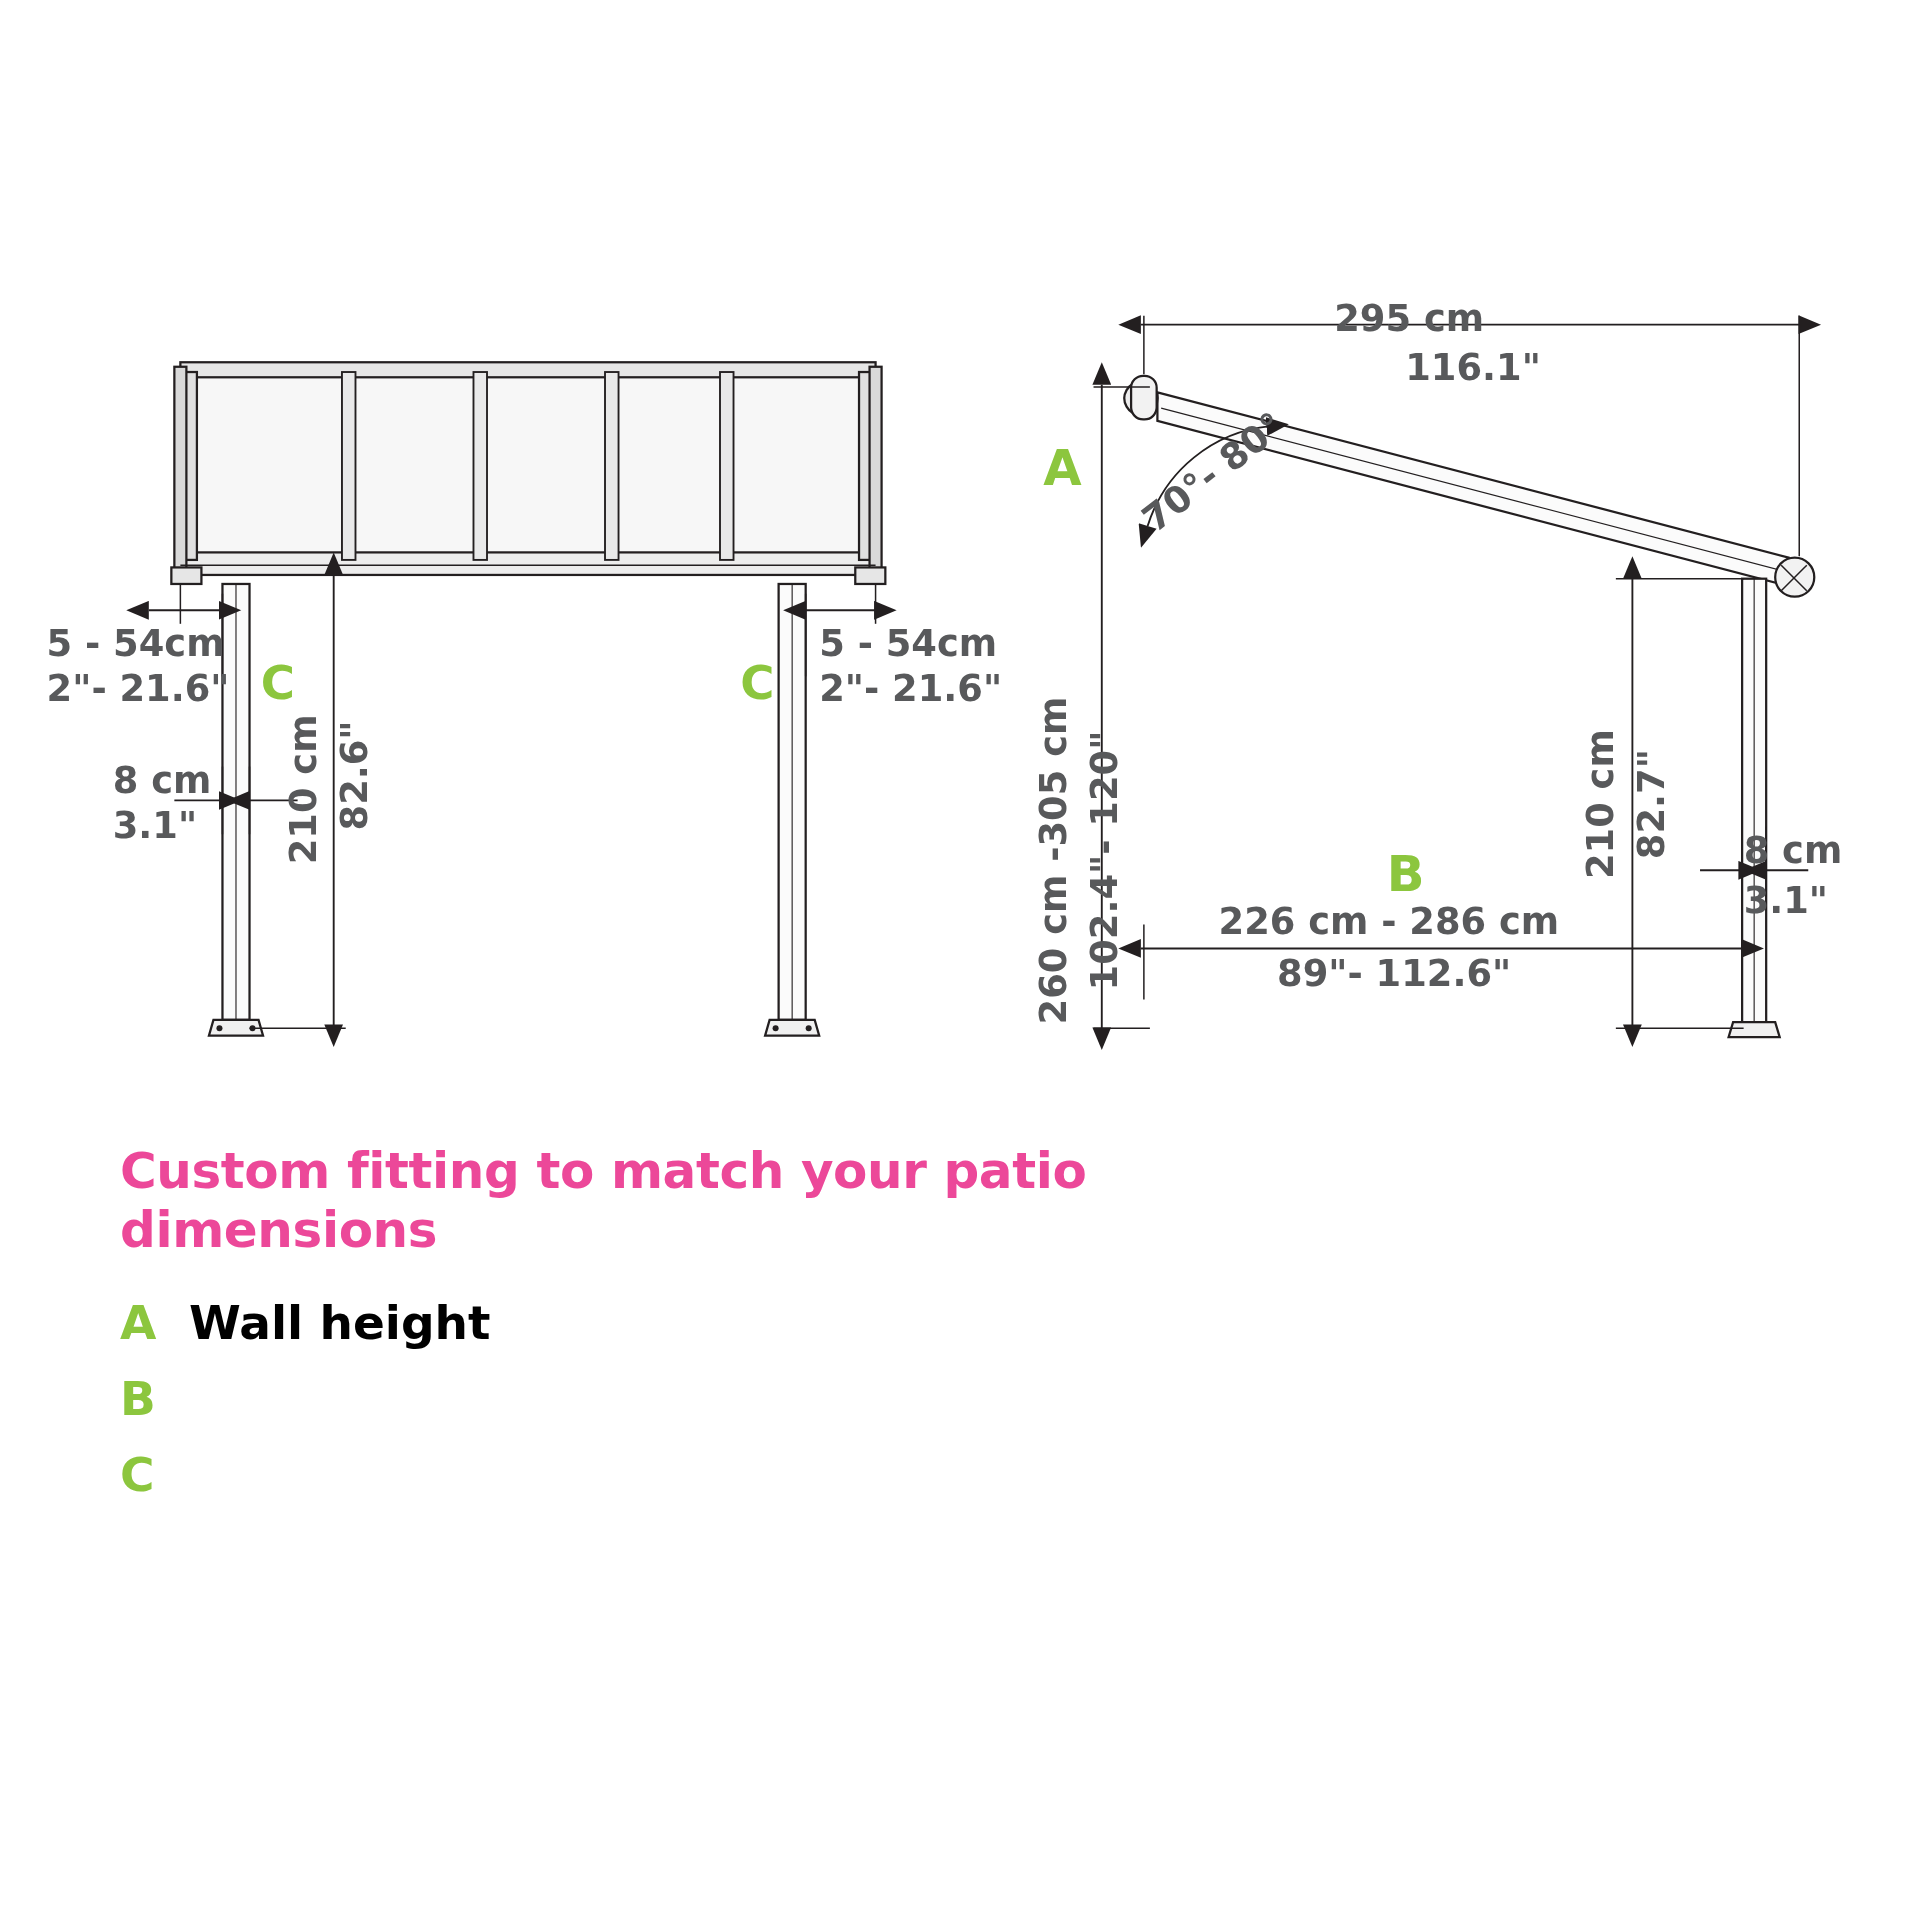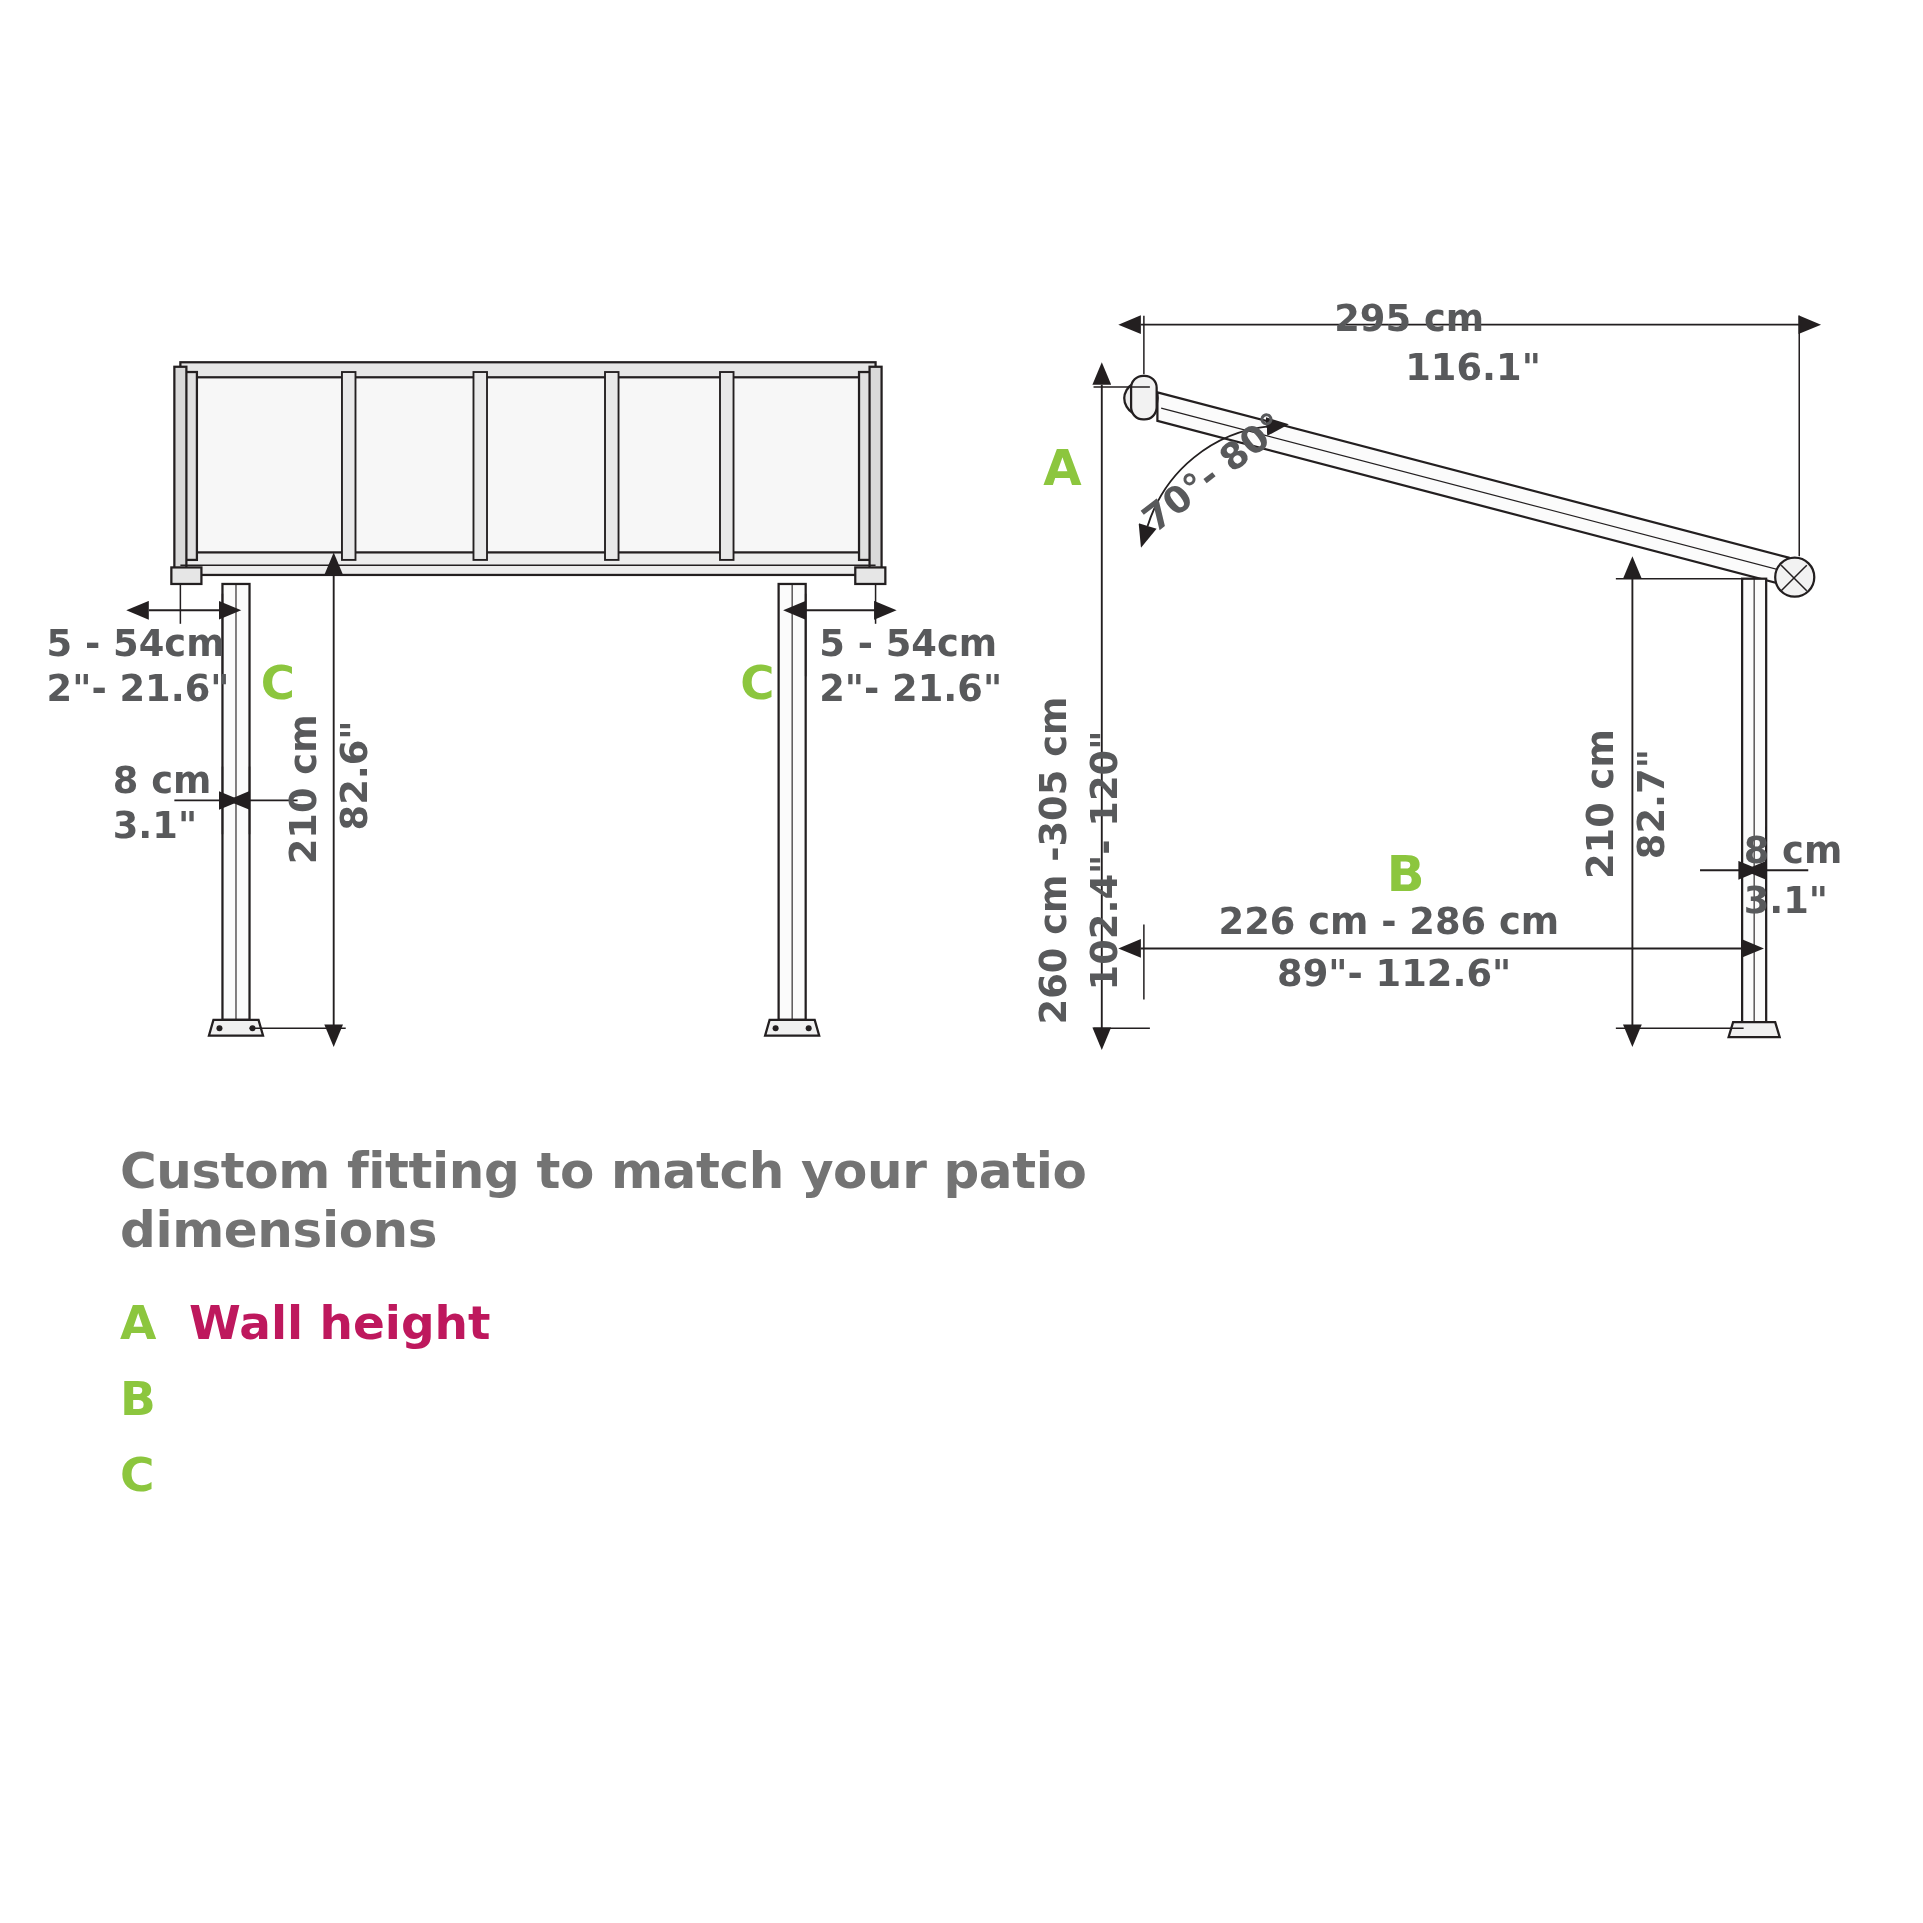--- a/index.html
+++ b/index.html
@@ -29,42 +29,42 @@
   }
   .legend {
     position: absolute;
     left: 120px;
     top: 1142px;
     width: 1202px;
   }
   .legend-title {
     font-size: 50px;
     font-weight: bold;
-    color: #737373;
+    color: #ec4899;
     line-height: 1.18;
     letter-spacing: -0.4px;
     margin: 0 0 35px 0;
     max-width: 1052px;
   }
   .legend-row {
     display: flex;
     align-items: baseline;
     margin-bottom: 21px;
   }
   .legend-key {
     width: 69px;
     flex: 0 0 69px;
     font-size: 47px;
     font-weight: bold;
     color: #8cc63e;
   }
   .legend-label {
     font-size: 47px;
     font-weight: bold;
-    color: #be185d;
+    color: #000000;
   }
 </style>
 </head>
 <body>
 
 <div id="diagram-root">
 
   <svg class="drawing" viewBox="0 0 2560 2560" xmlns="http://www.w3.org/2000/svg">
     <defs>
       <marker id="arrStart" markerWidth="14" markerHeight="14" refX="12" refY="5" orient="auto" markerUnits="strokeWidth">

